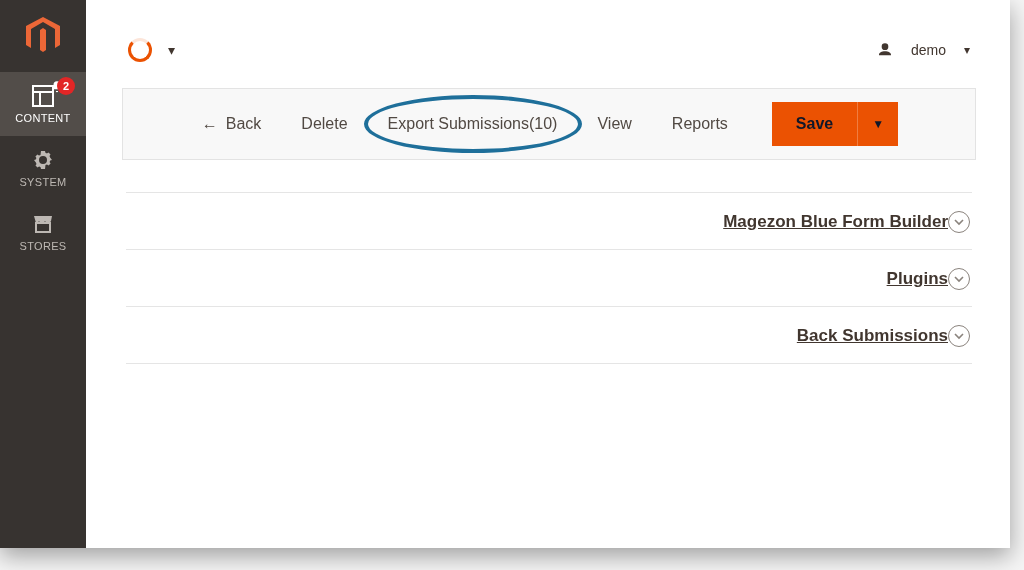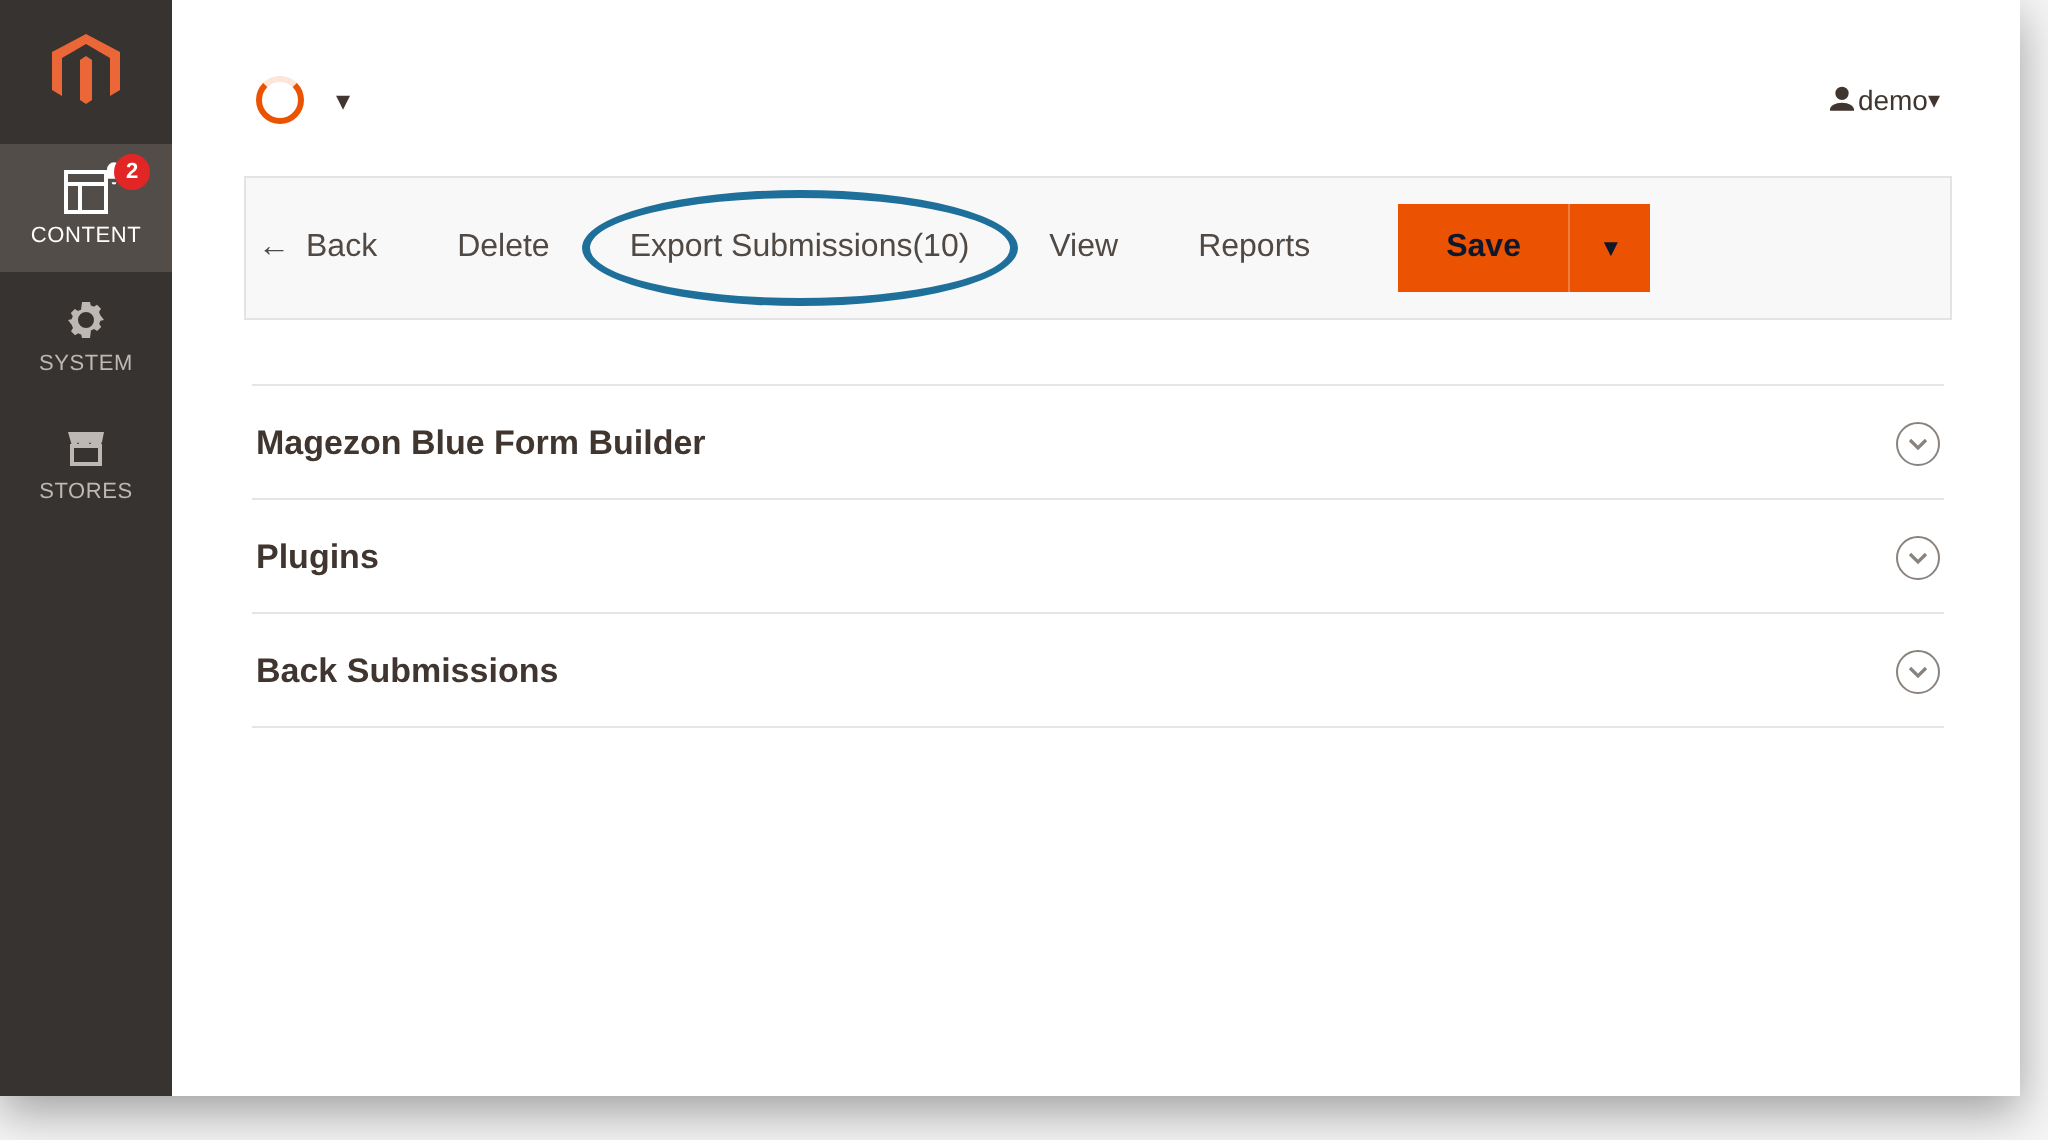--- a/index.html
+++ b/index.html
@@ -112,36 +112,36 @@
   .title-caret {
     font-size: 14px;
     color: #41362f;
     margin-left: 4px;
   }
   .user-pill {
     font-size: 14px;
     color: #41362f;
     display: inline-flex;
     align-items: center;
-    gap: 0;
+    gap: 18px;
     cursor: pointer;
   }
   .user-pill .avatar-icon svg { display:block; }
   .user-pill .caret { font-size: 12px; }
 
   
   .toolbar {
     height: 72px;
     border: 1px solid #e3e3e3;
     background: #f8f8f8;
     display: flex;
     align-items: center;
-    justify-content: flex-start;
+    justify-content: center;
     gap: 36px;
-    padding: 0 14px 0 4px;
+    padding: 0 14px 0 14px;
     position: relative;
     margin-bottom: 32px;
   }
   .tool-link {
     font-size: 16px;
     color: #514943;
     background: transparent;
     border: none;
     cursor: pointer;
     padding: 4px 2px;
@@ -186,24 +186,25 @@
     border: 4px solid #1e6f9a;
     border-radius: 50%;
     pointer-events: none;
   }
 
   
   .sections { padding: 0 4px; }
   .section-row {
     display: flex;
     align-items: center;
-    justify-content: space-between;
+    justify-content: flex-end;
     padding: 18px 2px 16px 2px;
     border-bottom: 1px solid #e5e5e5;
     cursor: pointer;
+    text-decoration: underline;
   }
   .section-row:first-child { border-top: 1px solid #e5e5e5; }
   .section-title {
     font-size: 17px;
     font-weight: 600;
     color: #41362f;
   }
   .expand-icon {
     width: 22px; height: 22px;
     border: 1.5px solid #8a837d;

